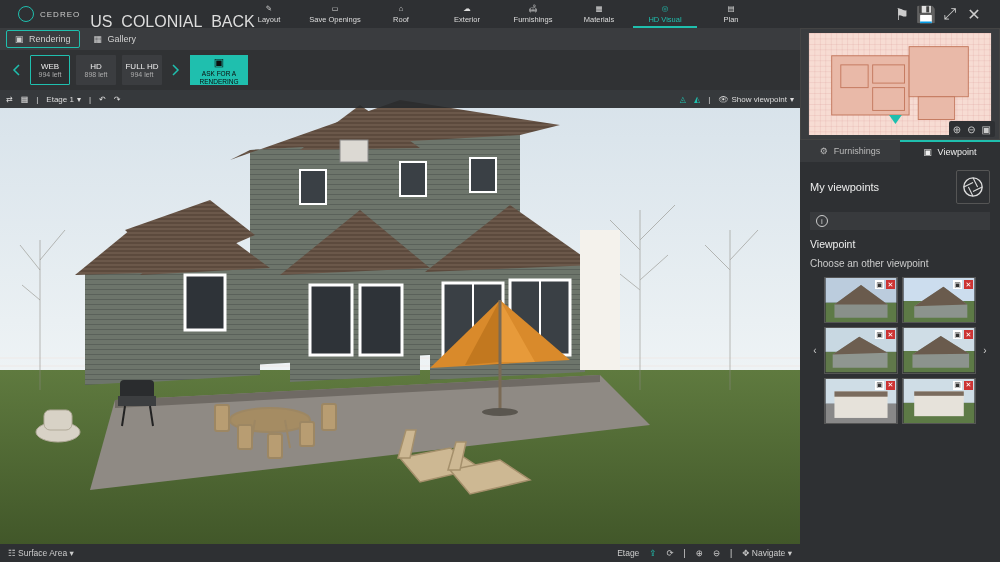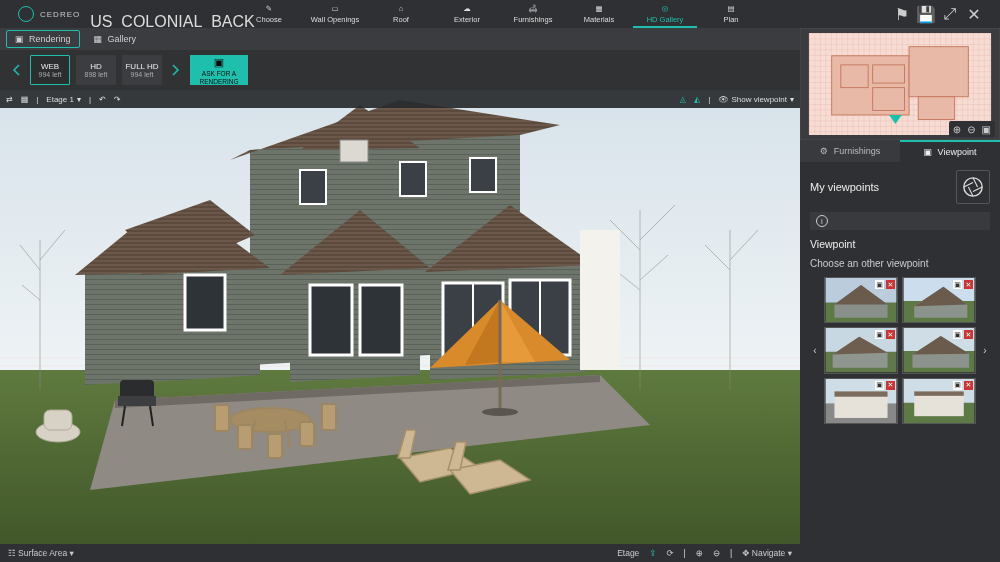--- a/index.html
+++ b/index.html
@@ -90,45 +90,45 @@
 <body>
 
 <div class="topbar">
   <div class="logo"></div>
   <div class="brand">CEDREO</div>
   <div class="proj-name">US_COLONIAL_BACK</div>
 
   <div class="main-tabs">
     <div class="main-tab">
       <div class="ico">✎</div>
-      <span>Choose</span>
+      <span>Layout</span>
     </div>
     <div class="main-tab">
       <div class="ico">▭</div>
-      <span>Wall Openings</span>
+      <span>Save Openings</span>
     </div>
     <div class="main-tab">
       <div class="ico">⌂</div>
       <span>Roof</span>
     </div>
     <div class="main-tab">
       <div class="ico">☁</div>
       <span>Exterior</span>
     </div>
     <div class="main-tab">
       <div class="ico">🛋</div>
       <span>Furnishings</span>
     </div>
     <div class="main-tab">
       <div class="ico">▦</div>
       <span>Materials</span>
     </div>
     <div class="main-tab active">
       <div class="ico">◎</div>
-      <span>HD Gallery</span>
+      <span>HD Visual</span>
     </div>
     <div class="main-tab">
       <div class="ico">▤</div>
       <span>Plan</span>
     </div>
   </div>
 
   <div class="top-right-controls">
     <div class="ctrl-btn">⚑</div>
     <div class="ctrl-btn">💾</div>

